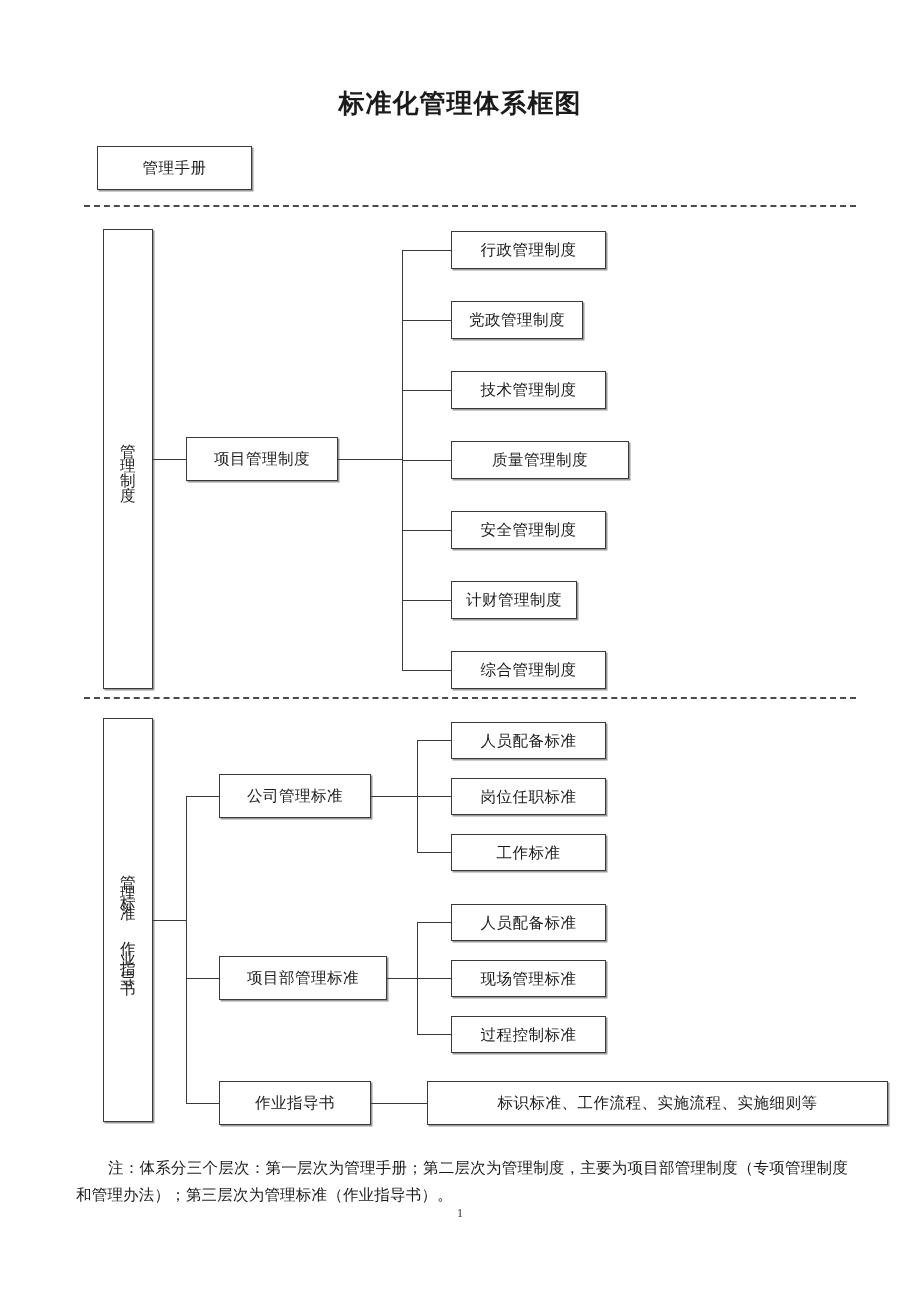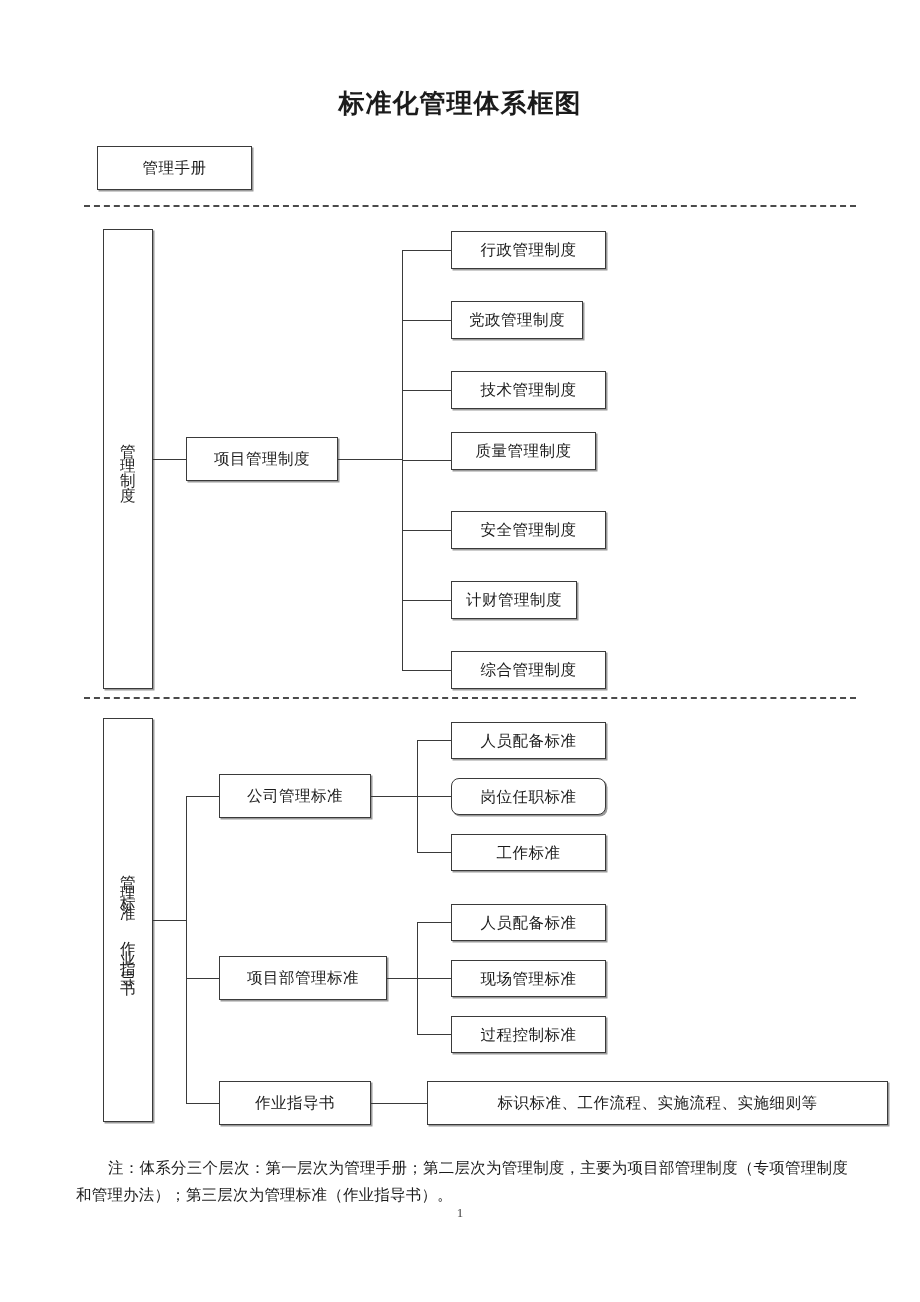--- a/index.html
+++ b/index.html
@@ -143,21 +143,21 @@
   <div class="box shadowed" style="left:451px; top:301px; width:132px; height:38px;">
     <span>党政管理制度</span>
   </div>
 
   <div class="hline" style="left:402px; top:390px; width:49px;"></div>
   <div class="box shadowed" style="left:451px; top:371px; width:155px; height:38px;">
     <span>技术管理制度</span>
   </div>
 
   <div class="hline" style="left:402px; top:460px; width:49px;"></div>
-  <div class="box shadowed" style="left:451px; top:432px; width:145px; height:38px;">
+  <div class="box shadowed" style="left:451px; top:441px; width:178px; height:38px;">
     <span>质量管理制度</span>
   </div>
 
   <div class="hline" style="left:402px; top:530px; width:49px;"></div>
   <div class="box shadowed" style="left:451px; top:511px; width:155px; height:38px;">
     <span>安全管理制度</span>
   </div>
 
   <div class="hline" style="left:402px; top:600px; width:49px;"></div>
   <div class="box shadowed" style="left:451px; top:581px; width:126px; height:38px;">
@@ -185,21 +185,21 @@
   </div>
   <div class="hline" style="left:371px; top:796px; width:46px;"></div>
   <div class="vline" style="left:417px; top:740px; height:112px;"></div>
 
   <div class="hline" style="left:417px; top:740px; width:34px;"></div>
   <div class="box shadowed" style="left:451px; top:722px; width:155px; height:37px;">
     <span>人员配备标准</span>
   </div>
 
   <div class="hline" style="left:417px; top:796px; width:34px;"></div>
-  <div class="box shadowed" style="left:451px; top:778px; width:155px; height:37px;border-radius:8px;">
+  <div class="box shadowed" style="left:451px; top:778px; width:155px; height:37px;">
     <span>岗位任职标准</span>
   </div>
 
   <div class="hline" style="left:417px; top:852px; width:34px;"></div>
   <div class="box shadowed" style="left:451px; top:834px; width:155px; height:37px;">
     <span>工作标准</span>
   </div>
 
   <div class="hline" style="left:186px; top:978px; width:33px;"></div>
   <div class="box shadowed" style="left:219px; top:956px; width:168px; height:44px;">

